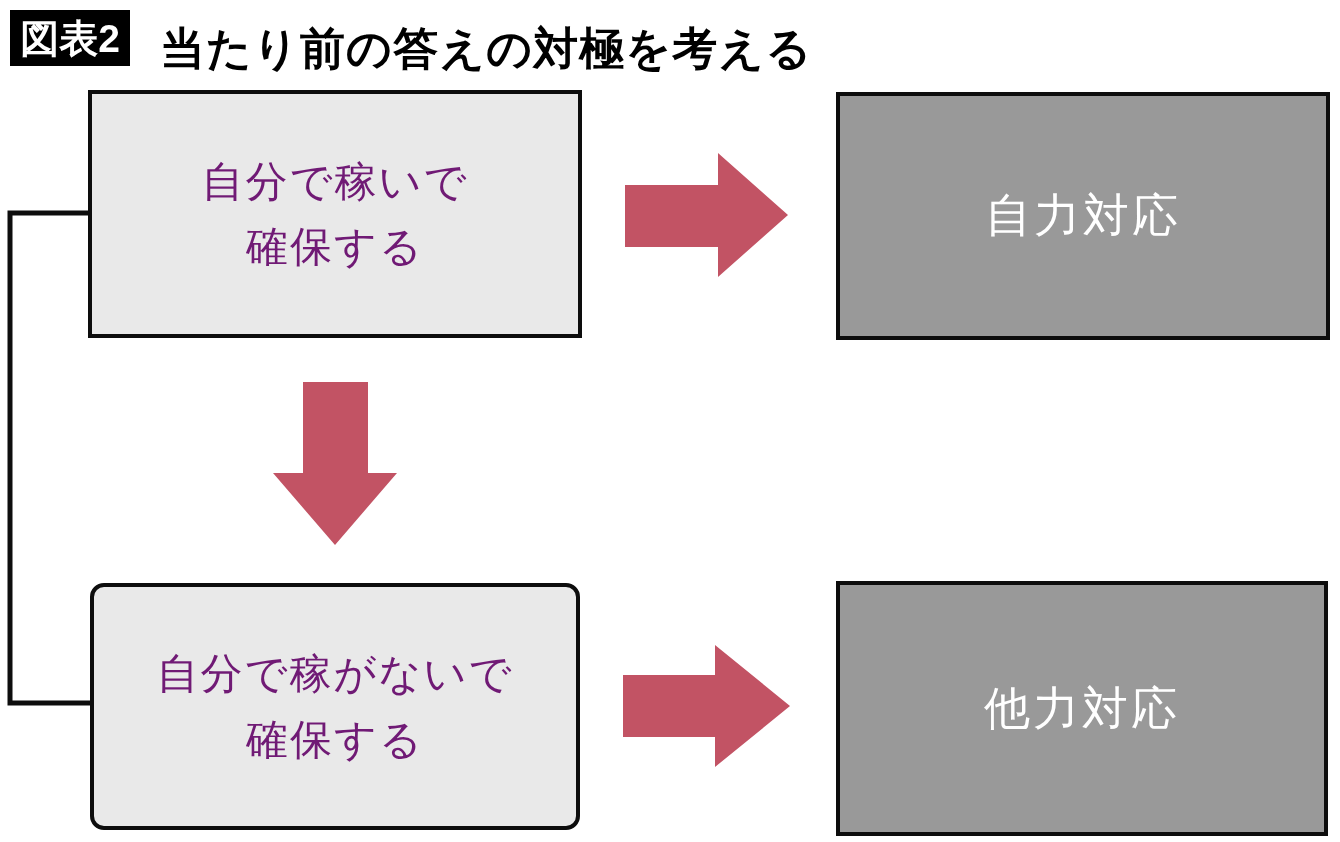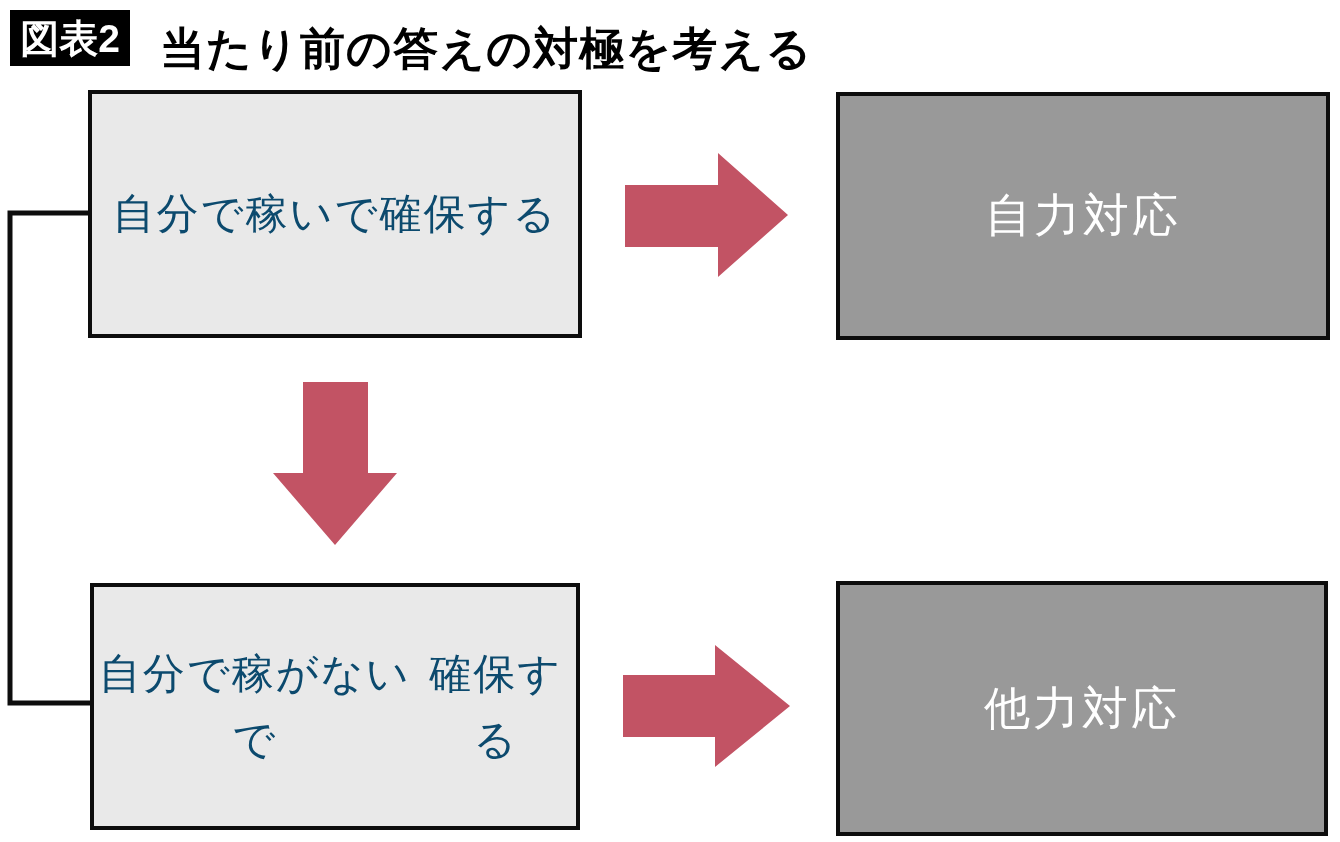--- a/index.html
+++ b/index.html
@@ -61,26 +61,26 @@
   .bracket-line {
     fill: none;
     stroke: var(--border, #0d0d0d);
     stroke-width: 5;
     stroke-linejoin: miter;
   }
   .premise-box {
     position: absolute;
     box-sizing: border-box;
     display: flex;
-    flex-direction: row;
+    flex-direction: column;
     align-items: center;
     justify-content: center;
     background: var(--premise-box-fill, #e9e9e9);
     border: 4px solid var(--border, #0d0d0d);
-    color: #0c4a6e;
+    color: #701a75;
     font-size: 42px;
     font-weight: 400;
     line-height: 1.55;
     letter-spacing: 2px;
     text-align: center;
   }
   .result-box {
     position: absolute;
     box-sizing: border-box;
     display: flex;
@@ -88,21 +88,21 @@
     justify-content: center;
     background: var(--result-box-fill, #999999);
     border: 4px solid var(--border, #0d0d0d);
     color: var(--result-text, #ffffff);
     font-size: 46px;
     font-weight: 400;
     letter-spacing: 3px;
     text-align: center;
   }
   .box-earn-self        { left: 88px;  top: 90px;  width: 494px; height: 248px; }
-  .box-not-earn         { left: 90px;  top: 583px; width: 490px; height: 247px; }
+  .box-not-earn         { left: 90px;  top: 583px; width: 490px; height: 247px; border-radius: 14px; }
   .box-self-response    { left: 836px; top: 92px;  width: 494px; height: 248px; }
   .box-other-response   { left: 836px; top: 581px; width: 492px; height: 255px; }
 </style>
 </head>
 <body>
 
 <div class="page">
 
   <div class="figure-header">
     <span class="figure-badge">図表2</span>

